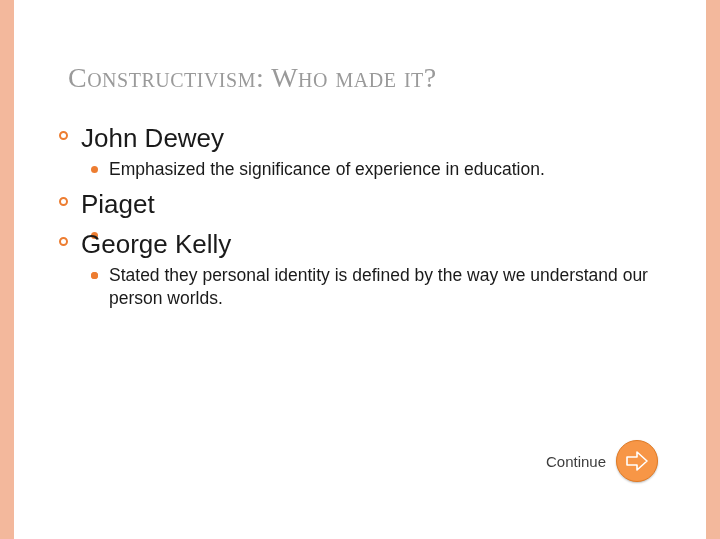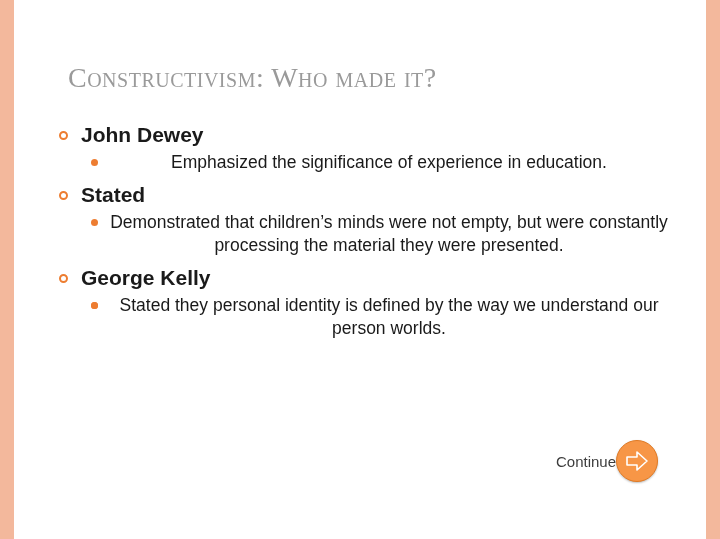--- a/index.html
+++ b/index.html
@@ -68,65 +68,63 @@
   .body-area {
     position: absolute;
     left: 14px;
     top: 122px;
     width: 640px;
   }
   .lvl1 {
     position: relative;
     padding-left: 38px;
     margin-bottom: 2px;
-    font-size: 21px;
+    font-size: 26px;
     color: #1a1a1a;
     line-height: 1.26;
-    font-weight: bold;
   }
   .lvl1 .marker {
     position: absolute;
     left: 16px;
     top: 9px;
     width: 9px;
     height: 9px;
     border: 2px solid #ed7d31;
     border-radius: 50%;
     box-sizing: border-box;
   }
   .lvl2 {
     position: relative;
     padding-left: 66px;
     margin-top: 3px;
     margin-bottom: 3px;
     font-size: 17.5px;
     color: #1a1a1a;
     line-height: 1.33;
     max-width: 560px;
-    text-align: center;
   }
   .lvl2 .marker {
     position: absolute;
     left: 48px;
     top: 8px;
     width: 7px;
     height: 7px;
     background: #ed7d31;
     border-radius: 50%;
   }
   .group {
     margin-bottom: 7px;
   }
   .continue-wrap {
     position: absolute;
     right: 33px;
     bottom: 57px;
     display: flex;
     align-items: center;
-    gap: 0;
+    gap: 10px;
   }
   .continue-label {
     font-size: 15px;
     color: #3d3d3d;
   }
   .continue-btn {
     width: 40px;
     height: 40px;
     border-radius: 50%;
     background: #f79646;
@@ -160,25 +158,24 @@
         </div>
         <div class="lvl2">
           <span class="marker"></span>
           <span>Emphasized the significance of experience in education.</span>
         </div>
       </div>
 
       <div class="group">
         <div class="lvl1">
           <span class="marker"></span>
-          <span>Stated</span>
-        </div>
-        <div class="lvl2">
-          <span class="marker"></span>
-          <span>Demonstrated that children’s minds were not empty, but were constantly processing the material they were presented.</span>
+          <span>Piaget</span>
+        </div>
+        <div class="lvl2">
+          <span class="marker"></span>
         </div>
       </div>
 
       <div class="group">
         <div class="lvl1">
           <span class="marker"></span>
           <span>George Kelly</span>
         </div>
         <div class="lvl2">
           <span class="marker"></span>

